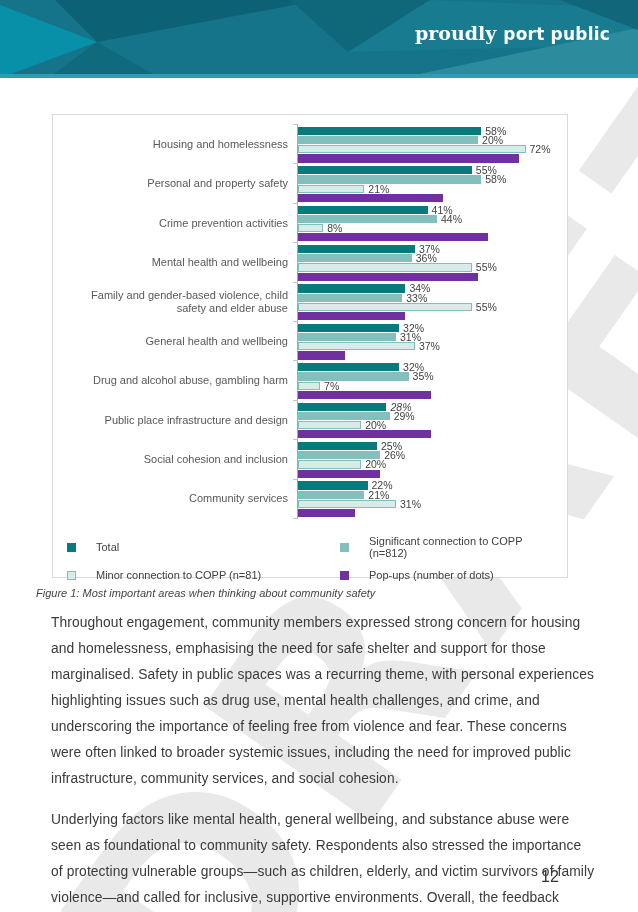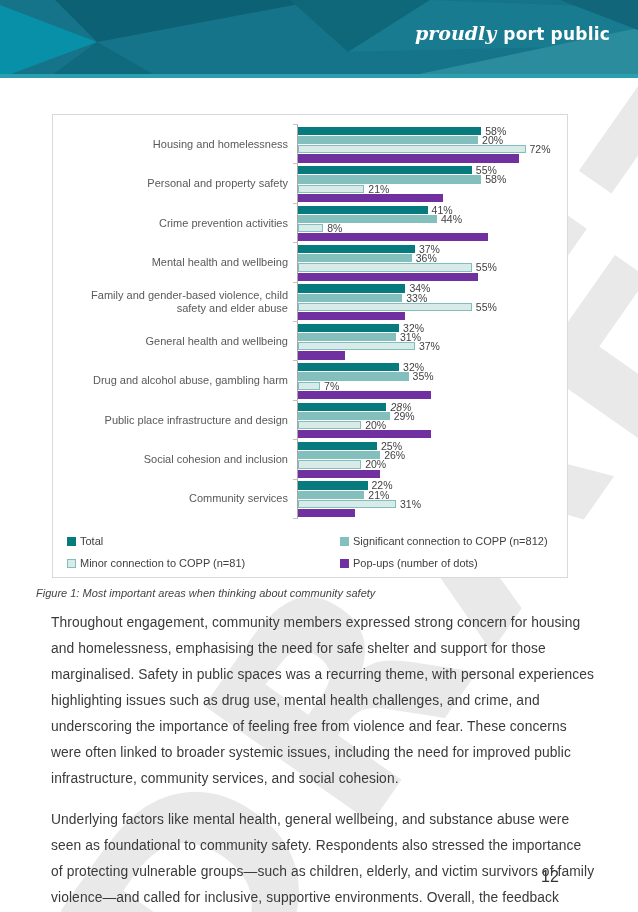--- a/index.html
+++ b/index.html
@@ -19,21 +19,21 @@
     font-family:"DejaVu Sans", sans-serif;
   }
 
   
   .banner { position:absolute; left:0; top:0; width:638px; height:78px; z-index:2; }
   .banner svg { display:block; }
   .logo {
     position:absolute; right:28px; top:22px; color:#fff; z-index:3;
     display:flex; align-items:baseline; gap:7px; white-space:nowrap;
   }
-  .logo-script { font-family:"DejaVu Serif", serif; font-style:italic; font-size:19px; font-weight:600; }
+  .logo-script { font-family:"DejaVu Serif", serif; font-size:19px; font-weight:600; }
   .logo-bold   { font-family:"DejaVu Sans", sans-serif; font-weight:bold; font-size:17px; letter-spacing:.2px; }
 
   
   .chart-box {
     position:absolute; left:52px; top:114px; width:516px; height:464px;
     background:#fff; border:1px solid #d9d9d9; z-index:1;
   }
   .chart-rows { position:absolute; left:10px; top:10px; width:496px; }
   .crow { display:flex; height:39.4px; }
   .clabel {
@@ -59,21 +59,21 @@
     position:absolute; top:50%; transform:translateY(-54%);
     font-size:10.5px; color:#3f3f3f; white-space:nowrap;
   }
 
   
   .legend {
     position:absolute; left:14px; right:10px; top:420px;
     display:grid; grid-template-columns:273px 1fr; row-gap:10px;
     font-size:11px; color:#404040;
   }
-  .litem { display:flex; align-items:center; gap:4px; }
+  .litem { display:flex; align-items:center; gap:20px; }
   .lswatch { width:9px; height:9px; flex:0 0 auto; }
 
   
   .caption {
     position:absolute; left:36px; top:587px; z-index:1;
     font-size:11px; font-style:italic; color:#444;
   }
   .body-text {
     position:absolute; left:51px; top:610px; width:545px; z-index:1;
     font-size:13.8px; line-height:26px; color:#3a3a3a; letter-spacing:.1px;

